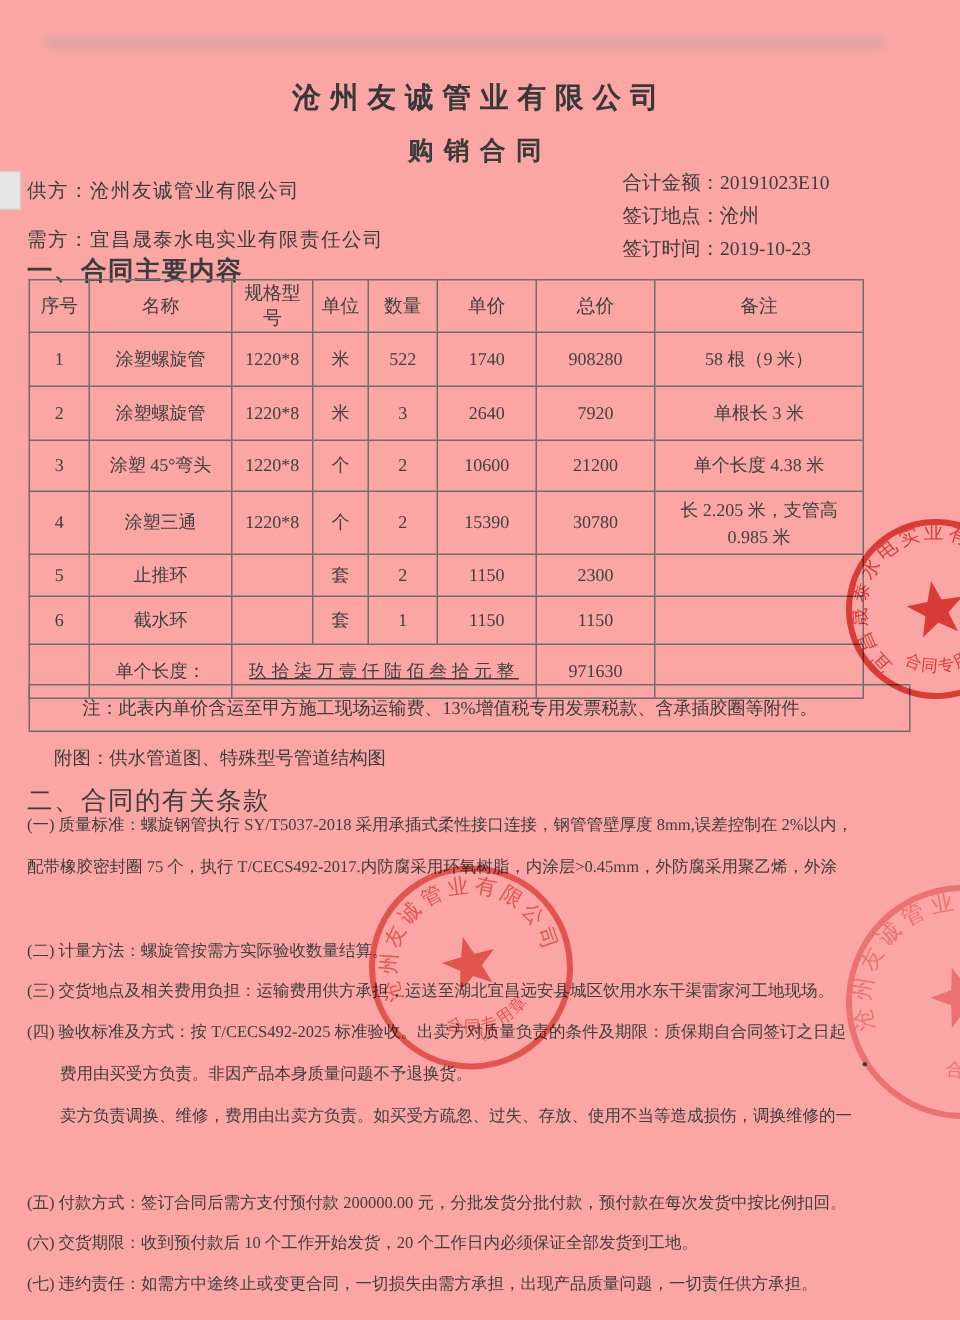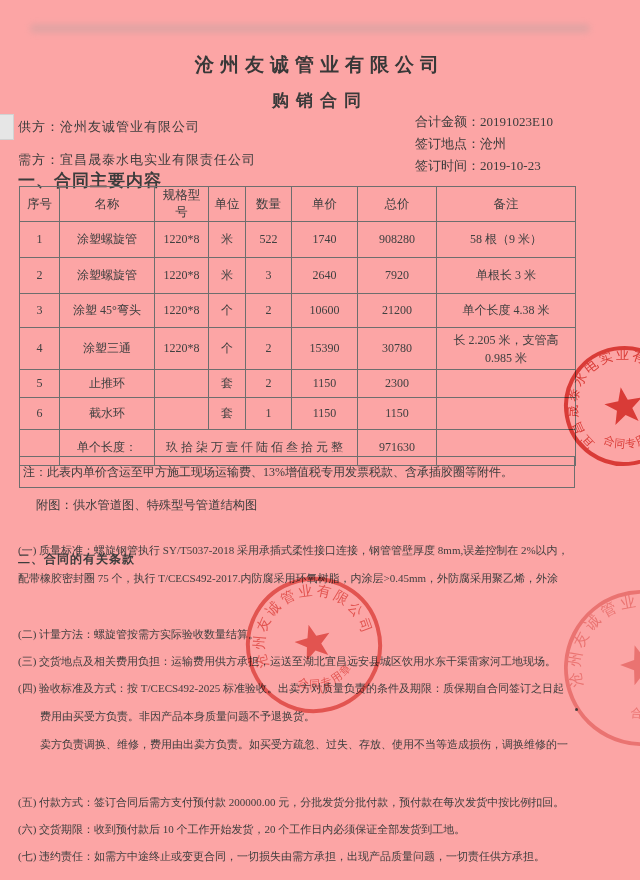--- a/index.html
+++ b/index.html
@@ -23,26 +23,26 @@
   .buyer{top:151px;}
   .meta{left:415px;font-size:13px;}
   .meta-no{top:113px;}
   .meta-place{top:135px;}
   .meta-date{top:157px;}
   .sec1-title{left:18px;top:169px;font-size:17px;font-weight:600;letter-spacing:1px;}
   
   table.main{position:absolute;left:19px;top:186px;width:556px;border-collapse:collapse;table-layout:fixed;font-size:12px;color:#404040;}
   table.main td,table.main th{border:1px solid #6e6e6e;text-align:center;vertical-align:middle;padding:0 2px;font-weight:400;overflow:hidden;}
   table.main th{font-size:12.5px;}
-  .amount-words{letter-spacing:3px;}
-  
-  .note-box{left:19px;top:456px;width:554px;height:30px;border:1px solid #6e6e6e;display:flex;align-items:center;}
+  .amount-words{letter-spacing:3px;text-decoration:underline;}
+  
+  .note-box{left:19px;top:456px;width:554px;height:30px;border:1px solid #6e6e6e;display:flex;align-items:center;padding-left:32px;}
   .note-box span{font-size:12px;padding-left:3px;white-space:nowrap;}
   .attachment{left:36px;top:497px;font-size:12.3px;}
-  .sec2-title{left:18px;top:551px;font-size:12px;font-weight:700;letter-spacing:1px;}
+  .sec2-title{left:18px;top:522px;font-size:17px;font-weight:400;letter-spacing:1px;}
   
   .clause{position:absolute;left:18px;font-size:11px;line-height:28px;color:#3e3e3e;}
   .cl-line{height:28px;white-space:nowrap;}
   .cl-line.indent{padding-left:22px;}
   .c1{top:536px;} .c2{top:620px;} .c3{top:647px;} .c4{top:674px;}
   .c5{top:788px;} .c6{top:815px;} .c7{top:842px;}
   
   .stamp{position:absolute;mix-blend-mode:multiply;pointer-events:none;}
   .stamp-buyer{left:549px;top:331px;opacity:.88;transform:rotate(-10deg);}
   .stamp-seller{left:234px;top:565px;opacity:.72;transform:rotate(-15deg);}

